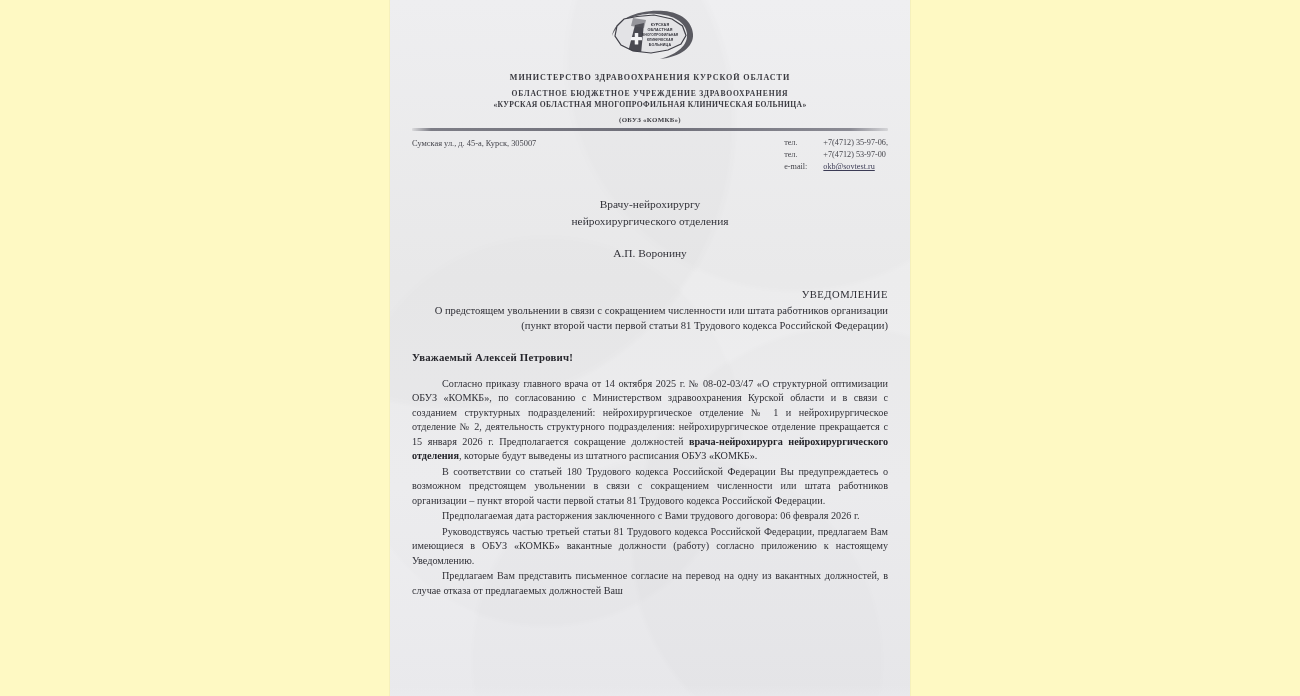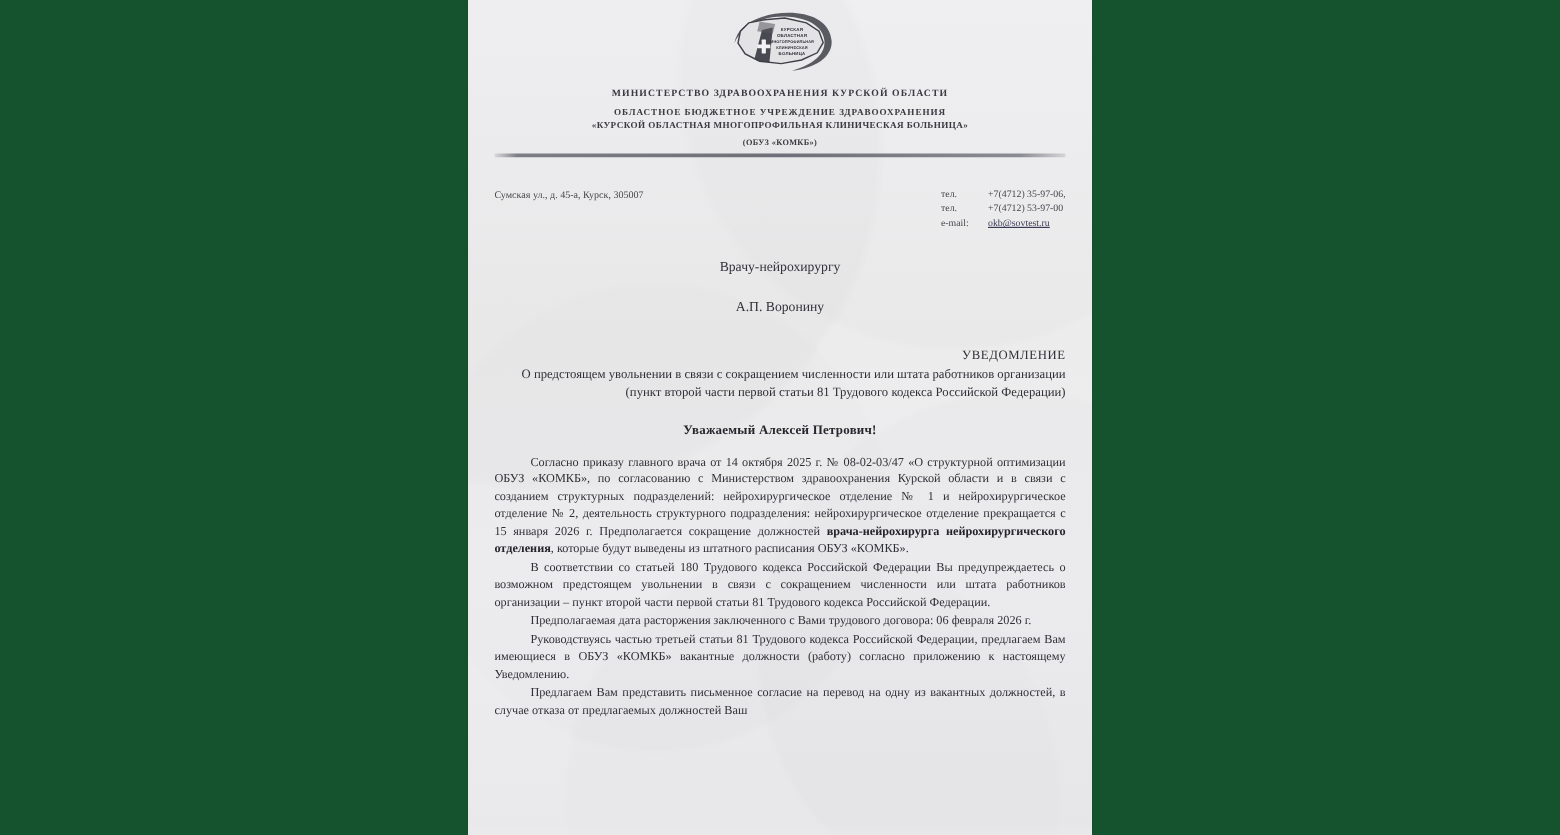--- a/index.html
+++ b/index.html
@@ -14,21 +14,21 @@
     overflow: hidden;
     font-family: "Liberation Serif", "DejaVu Serif", serif;
     color: #2e2e33;
   }
 
   
   .viewport {
     position: relative;
     width: 1300px;
     height: 696px;
-    background: #14532d;
+    background: #fef9c3;
   }
   .page {
     position: absolute;
     left: 390px;
     top: 0;
     width: 520px;
     height: 696px;
     background: #eeeef0;
     background-image:
       linear-gradient(180deg, #f2f2f4 0%, #ececed 40%, #eeeef0 70%, #e9e9ec 100%);
@@ -89,21 +89,21 @@
         #8b8b94 92%,
         rgba(120,120,128,0.2) 100%);
     border-radius: 1px;
   }
 
   
   .contacts {
     display: flex;
     justify-content: space-between;
     align-items: flex-start;
-    margin-top: 25px;
+    margin-top: 6px;
     font-size: 8.4px;
     color: #45454c;
     line-height: 1.55;
   }
   .addr { white-space: nowrap; }
   .tel-table { border-collapse: collapse; }
   .tel-table td {
     padding: 0 0 0 0;
     font-size: 8.2px;
     color: #45454c;
@@ -132,21 +132,21 @@
     text-align: right;
     font-size: 10.6px;
     line-height: 1.4;
     color: #2f2f36;
   }
   .doc-title { letter-spacing: .5px; }
   .doc-subtitle { margin-top: 1px; }
 
   .salutation {
     margin-top: 17px;
-    text-align: center;
+    text-align: left;
     font-weight: bold;
     font-size: 10.8px;
     color: #26262c;
     letter-spacing: .2px;
   }
 
   
   .body-text { margin-top: 14px; }
   .para {
     text-align: justify;
@@ -205,21 +205,21 @@
             <text x="116" y="56" font-size="6.4" letter-spacing="0.2">МНОГОПРОФИЛЬНАЯ</text>
             <text x="116" y="66" font-size="6.6" letter-spacing="0.2">КЛИНИЧЕСКАЯ</text>
             <text x="116" y="76" font-size="7.2" letter-spacing="0.4">БОЛЬНИЦА</text>
           </g>
         </svg>
       </div>
 
       <div class="letterhead">
         <div class="lh-line lh-ministry">МИНИСТЕРСТВО ЗДРАВООХРАНЕНИЯ КУРСКОЙ ОБЛАСТИ</div>
         <div class="lh-line lh-org1">ОБЛАСТНОЕ БЮДЖЕТНОЕ УЧРЕЖДЕНИЕ ЗДРАВООХРАНЕНИЯ</div>
-        <div class="lh-line lh-org2">«КУРСКОЙ ОБЛАСТНАЯ МНОГОПРОФИЛЬНАЯ КЛИНИЧЕСКАЯ БОЛЬНИЦА»</div>
+        <div class="lh-line lh-org2">«КУРСКАЯ ОБЛАСТНАЯ МНОГОПРОФИЛЬНАЯ КЛИНИЧЕСКАЯ БОЛЬНИЦА»</div>
         <div class="lh-line lh-short">(ОБУЗ «КОМКБ»)</div>
       </div>
 
       <hr class="rule">
 
       <div class="contacts">
         <div class="addr">Сумская ул., д. 45-а, Курск, 305007</div>
         <table class="tel-table">
           <tbody>
             <tr>
@@ -235,20 +235,21 @@
               <td>
                 <span class="email-link">okb@sovtest.ru</span>
               </td>
             </tr>
           </tbody>
         </table>
       </div>
 
       <div class="addressee">
         <div>Врачу-нейрохирургу</div>
+        <div>нейрохирургического отделения</div>
         <div class="addressee-name">А.П. Воронину</div>
       </div>
 
       <div class="title-block">
         <div class="doc-title">УВЕДОМЛЕНИЕ</div>
         <div class="doc-subtitle">О предстоящем увольнении в связи с сокращением численности или штата работников организации (пункт второй части первой статьи 81 Трудового кодекса Российской Федерации)</div>
       </div>
 
       <div class="salutation">Уважаемый Алексей Петрович!</div>
 

